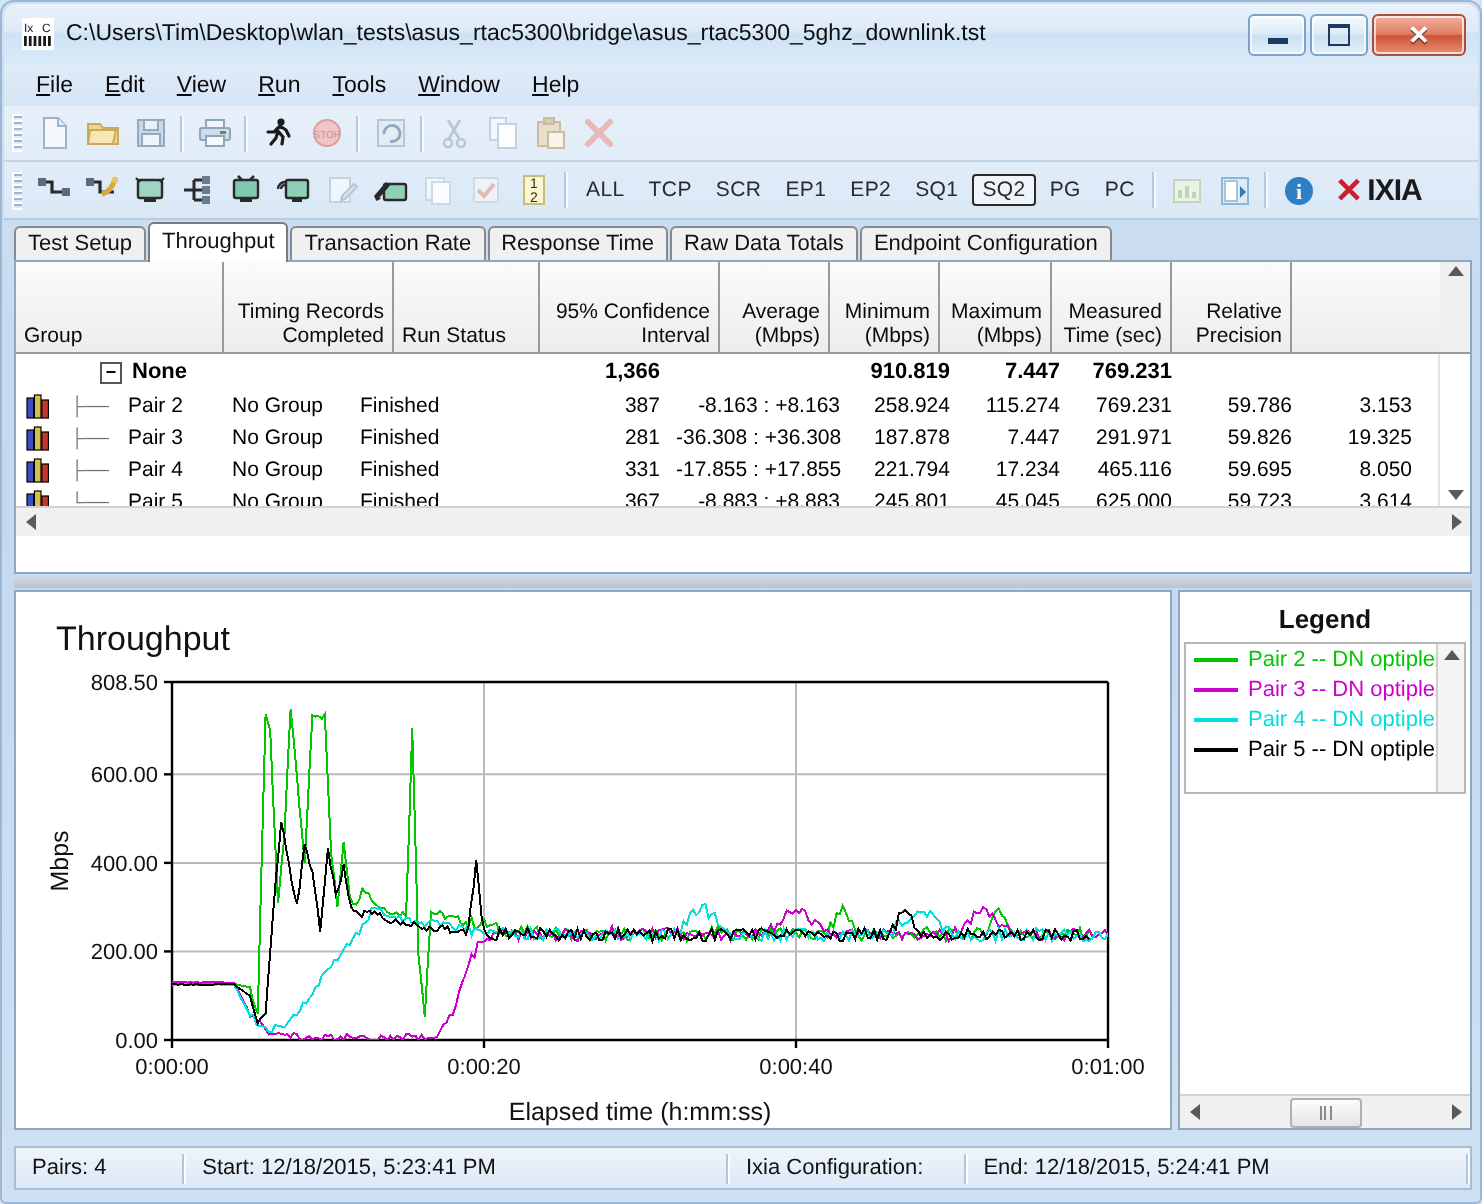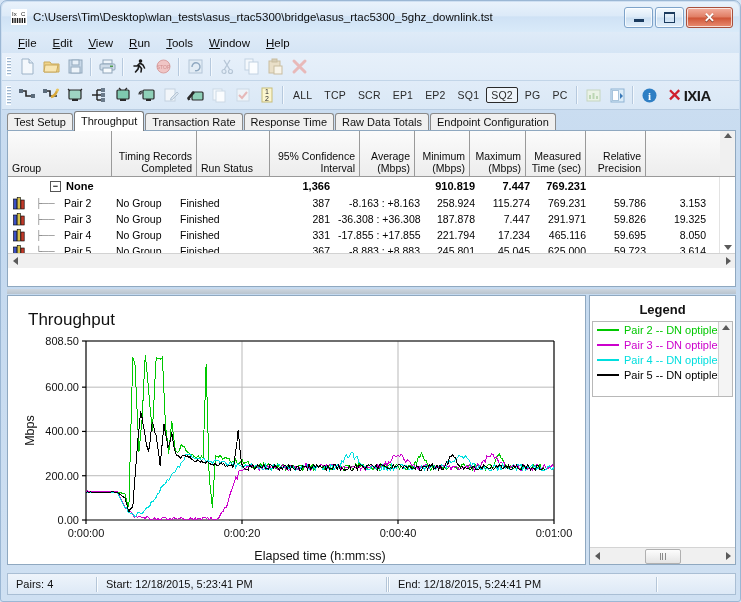--- a/index.html
+++ b/index.html
@@ -693,18 +693,19 @@
           <span class="arrow ar"></span>
         </div>
     </div>
   </div>
 
   <div class="statusbar">
     <div class="sbcell" style="width:72px">Pairs: 4</div>
     <div class="sbsep"></div>
     <div class="sbcell" style="width:272px">Start: 12/18/2015, 5:23:41 PM</div>
     <div class="sbsep"></div>
+    <div class="sbcell" style="width:108px">Ixia Configuration:</div>
     <div class="sbsep"></div>
     <div class="sbcell" style="width:250px">End: 12/18/2015, 5:24:41 PM</div>
     <div class="sbsep"></div>
   </div>
 
 </div>
 
 </body></html>

